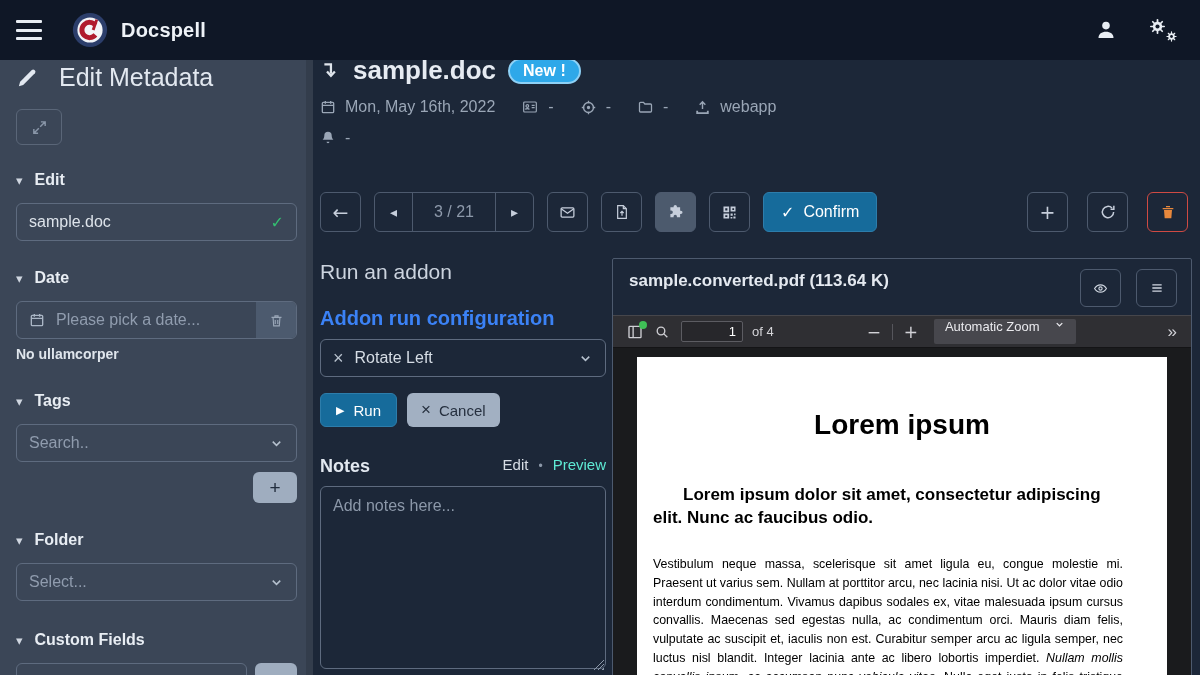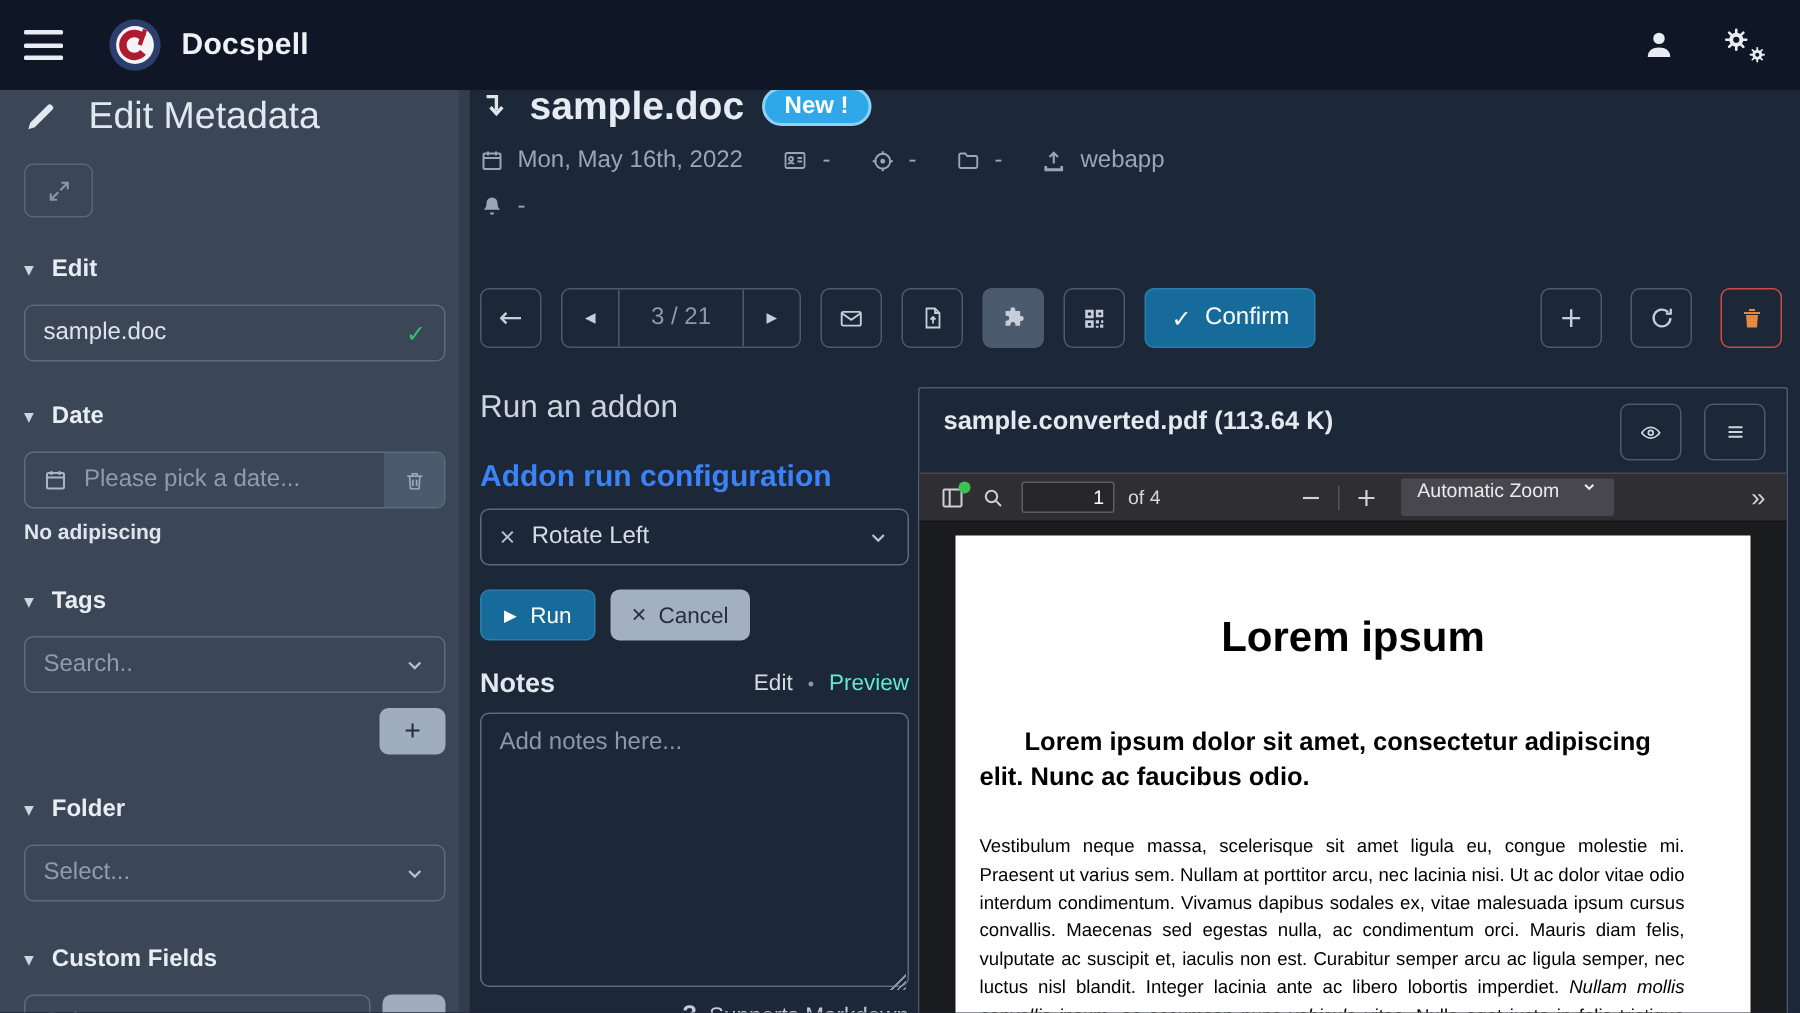--- a/index.html
+++ b/index.html
@@ -53,21 +53,21 @@
   .trash-btn { border-color:#cf4a43; color:#e8883c; }
 
   
   .mid { position:absolute; left:320px; top:260px; width:286px; }
   .addon-head { font-size:21px; color:#ccd4df; }
   .addon-label { margin-top:23px; font-weight:bold; font-size:20px; color:#3b82f6; }
   .run-row { margin-top:16px; display:flex; gap:10px; }
   .btn-run { height:34px; padding:0 15px; background:#166b9b; border:1px solid #2d7dab; border-radius:6px; color:#fff; font-size:15px; display:inline-flex; align-items:center; gap:9px; cursor:pointer; }
   .btn-run .play { font-size:11px; font-family:"DejaVu Sans",sans-serif; }
   .btn-cancel { height:34px; padding:0 14px; background:#a2b0c2; border:none; border-radius:6px; color:#26303f; font-size:15px; display:inline-flex; align-items:center; gap:8px; cursor:pointer; }
-  .notes-row { margin-top:18px; display:flex; align-items:center; }
+  .notes-row { margin-top:29px; display:flex; align-items:flex-start; }
   .notes-title { font-weight:bold; font-size:18px; color:#e2e8f0; }
   .notes-links { margin-left:auto; display:flex; gap:10px; font-size:15px; align-items:baseline; }
   .lnk-edit { color:#d7dde5; cursor:pointer; }
   .lnk-dot { color:#8b97a8; font-size:12px; }
   .lnk-preview { color:#5eead4; cursor:pointer; }
   .notes-area-wrap { position:relative; margin-top:9px; }
   .notes-area { width:100%; height:183px; background:transparent; border:1px solid #5e6b7f; border-radius:6px; resize:none; padding:10px 12px; font-size:16px; color:#dde3ea; font-family:inherit; outline:none; }
   .notes-area::placeholder { color:#8c98a9; }
   .resize-grip { position:absolute; right:2px; bottom:3px; width:11px; height:11px; background:
     repeating-linear-gradient(135deg, transparent 0 2px, #8c98a9 2px 3px); clip-path:polygon(100% 0,100% 100%,0 100%); }
@@ -183,21 +183,21 @@
           <path d="M3.5 9.5h17M8 3v4M16 3v4"></path>
         </svg>
     </span>
     <input placeholder="Please pick a date..." style="">
     <span class="date-trash">
       <svg width="15" height="15" viewBox="0 0 24 24" stroke="currentColor" stroke-width="1.8" fill="none">
           <path d="M4 7h16M9.5 7V4.5h5V7M6.5 7l1 13.5h9l1-13.5M10 11v6.5M14 11v6.5"></path>
         </svg>
     </span>
   </div>
-  <div class="hint">No adipiscing</div>
+  <div class="hint">No ullamcorper</div>
 
   <div class="section-head mt30">
     <span class="caret">▾</span>
     <span>Tags</span>
   </div>
   <div class="field mt14">
     <span class="ph">Search..</span>
     <span class="sel-chev">
       <svg width="15" height="15" viewBox="0 0 24 24" stroke="currentColor" stroke-width="2.4" fill="none">
           <path d="M6 9l6 6 6-6"></path>

